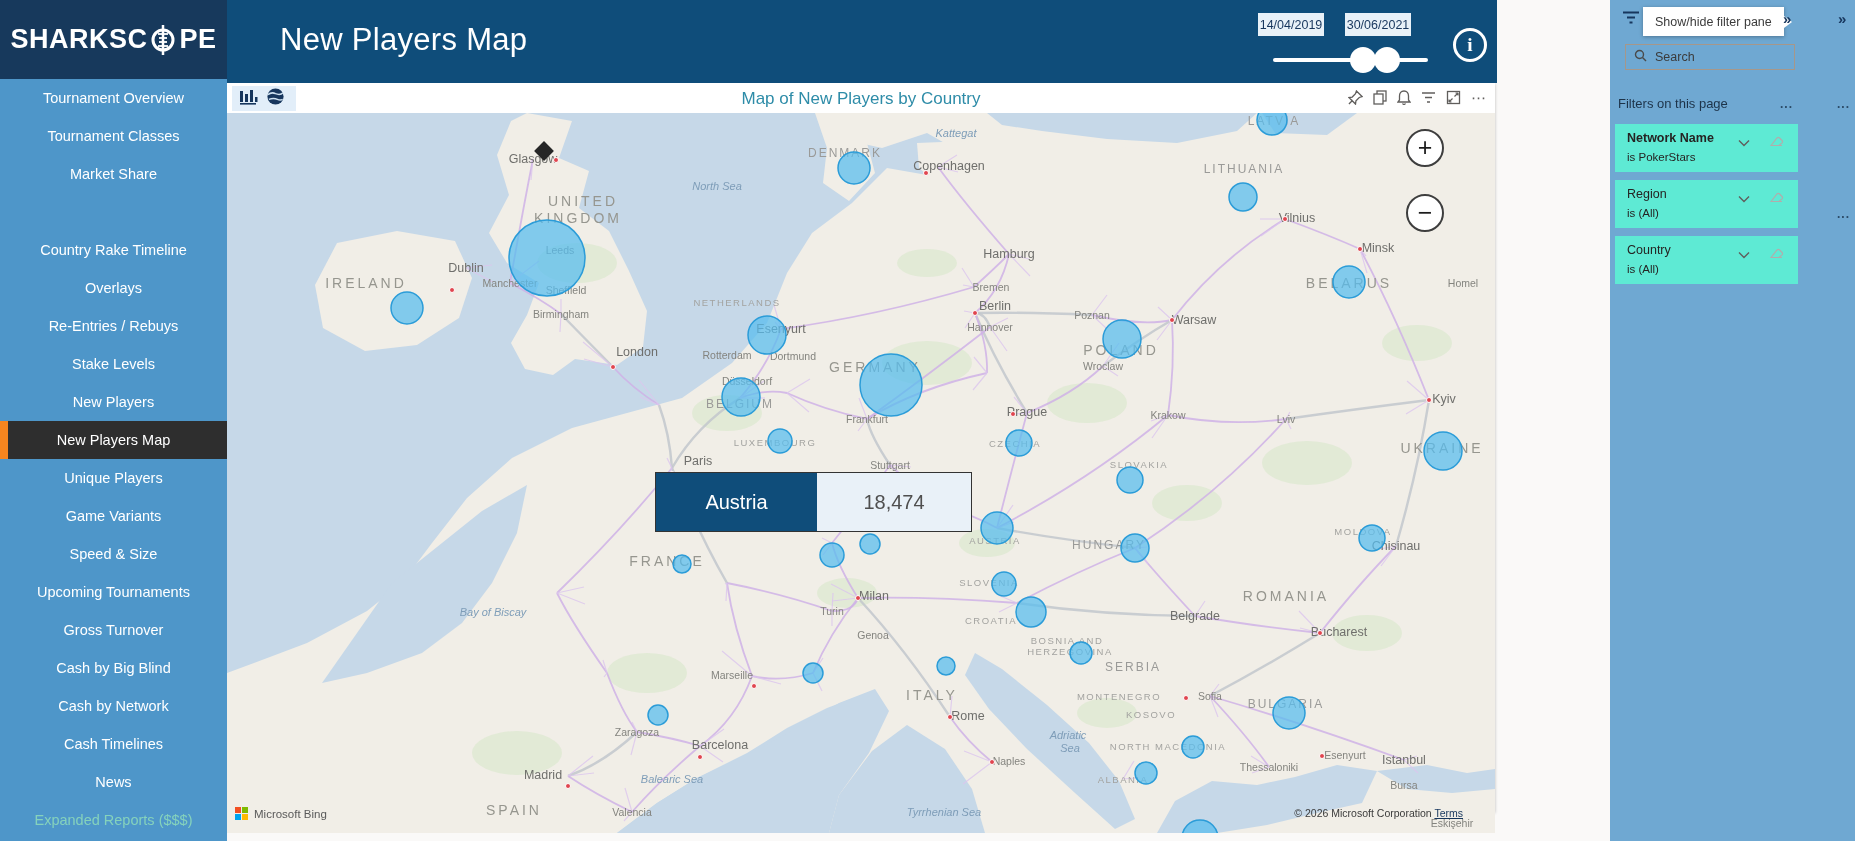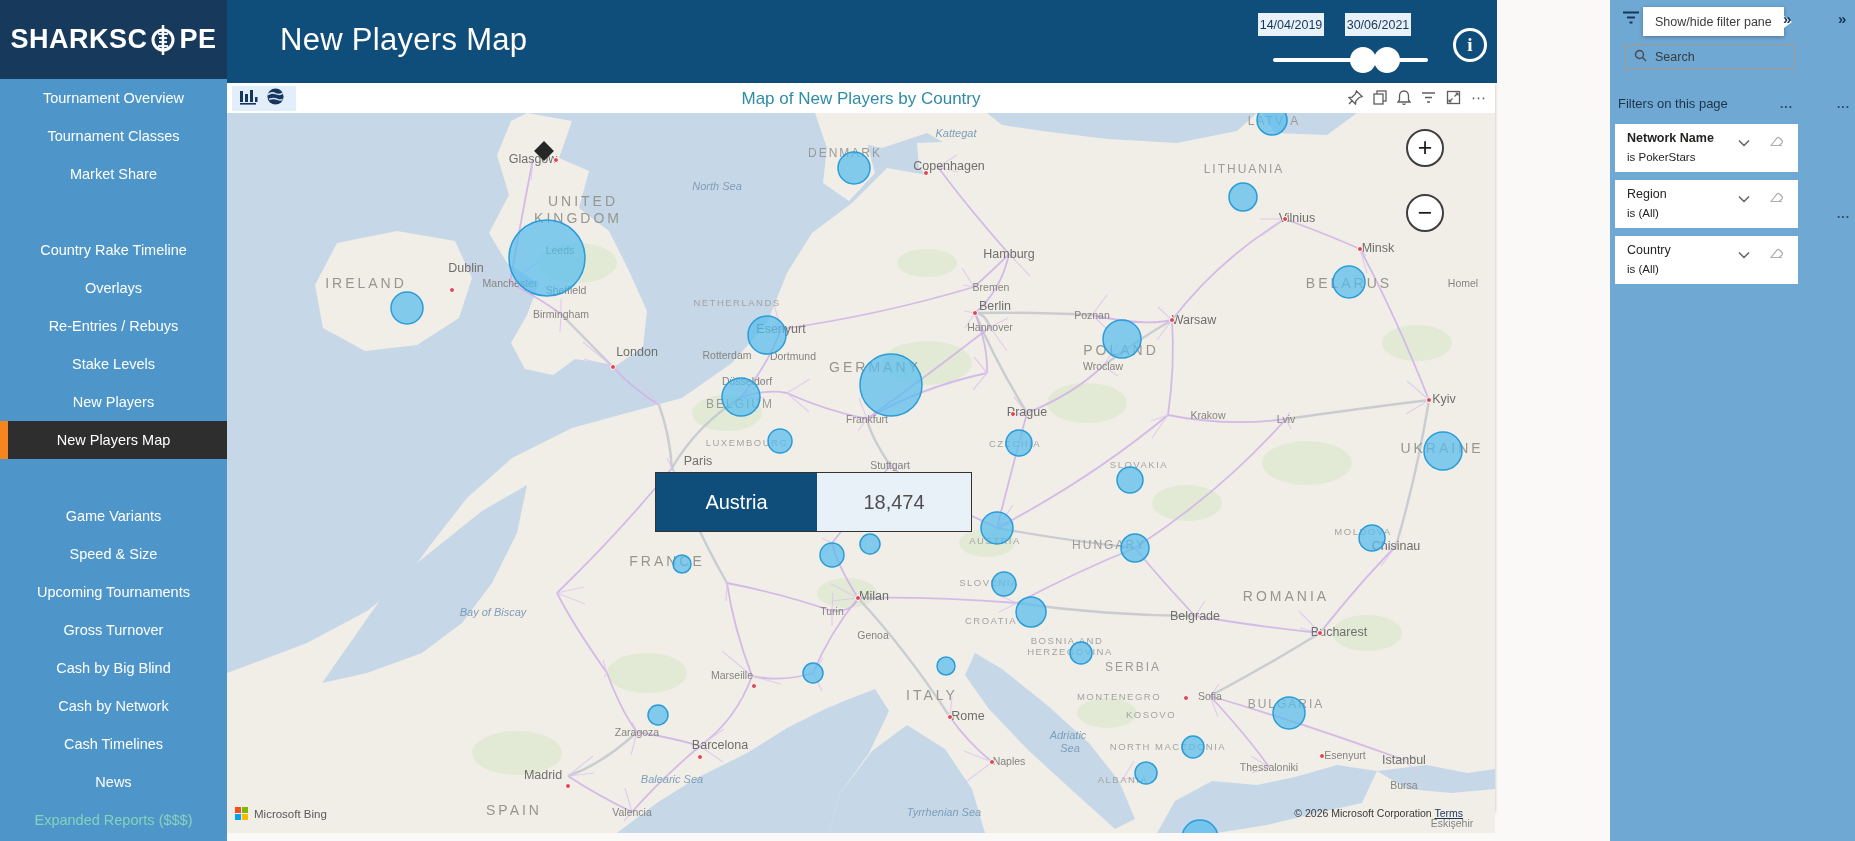--- a/index.html
+++ b/index.html
@@ -99,21 +99,21 @@
       border-top:6px solid transparent; border-bottom:6px solid transparent;
       border-left:8px solid #fff; }
   .chev2 { position:absolute; top:10px; color:#17365D; font-size:15px; font-weight:bold;
            cursor:pointer;}
   #search-box { position:absolute; left:15px; top:44px; width:170px; height:26px;
       border:1px solid #A6978A; display:flex; align-items:center; gap:8px; padding-left:8px;
       color:#3B3B3B; font-size:12.5px; }
   #filters-title { position:absolute; left:8px; top:96px; color:#1D3349; font-size:13px; }
   .dots3 { position:absolute; color:#2B4A66; font-size:12px; letter-spacing:1px;
            font-weight:bold; cursor:pointer; }
-  .filter-card { position:absolute; left:5px; width:183px; height:48px; background:#ffffff;
+  .filter-card { position:absolute; left:5px; width:183px; height:48px; background:#5eead4;
       padding:7px 8px 0 12px; }
   .fc-title { font-size:12.5px; color:#252423; }
   .fc-title.bold { font-weight:bold; }
   .fc-sub { font-size:11.5px; color:#252423; margin-top:6px; }
   .fc-ico { position:absolute; top:9px; cursor:pointer; }
 
   #gap-strip { left:1495px; top:0; width:115px; height:841px; background:#FAF9F8; z-index:2; }
   #below-card { left:227px; top:833px; width:1268px; height:8px; background:#FAF9F8; z-index:2;}
 </style>
 </head>
@@ -138,20 +138,21 @@
 <div class="abs" id="sidebar">
     <div class="side-item" style="top: 0px;">Tournament Overview</div>
     <div class="side-item" style="top: 38px;">Tournament Classes</div>
     <div class="side-item" style="top: 76px; text-align: right;">Market Share</div>
     <div class="side-item" style="top: 152px;">Country Rake Timeline</div>
     <div class="side-item" style="top: 190px;">Overlays</div>
     <div class="side-item" style="top: 228px;">Re-Entries / Rebuys</div>
     <div class="side-item" style="top: 266px;">Stake Levels</div>
     <div class="side-item" style="top: 304px;">New Players</div>
     <div class="side-item active" style="top: 342px;">New Players Map</div>
+    <div class="side-item" style="top: 380px;">Unique Players</div>
     <div class="side-item" style="top: 418px;">Game Variants</div>
     <div class="side-item" style="top: 456px;">Speed &amp; Size</div>
     <div class="side-item" style="top: 494px;">Upcoming Tournaments</div>
     <div class="side-item" style="top: 532px;">Gross Turnover</div>
     <div class="side-item" style="top: 570px;">Cash by Big Blind</div>
     <div class="side-item" style="top: 608px;">Cash by Network</div>
     <div class="side-item" style="top: 684px;">News</div>
     <div class="side-item" style="top: 646px;">Cash Timelines</div>
     <div class="side-item premium" style="top: 722px;">Expanded Reports ($$$)</div>
   </div>
@@ -419,21 +420,21 @@
         <line x1="586" y1="560" x2="595" y2="578" stroke="#DCC6EE" stroke-width="1.2" opacity="0.8"></line>
         <line x1="586" y1="560" x2="596" y2="545" stroke="#DCC6EE" stroke-width="1.2" opacity="0.8"></line>
       </svg>
     <div id="map-labels">
         <span class="cob" style="left: 356px; top: 88px;">UNITED</span>
         <span class="cob" style="left: 351px; top: 105px;">KINGDOM</span>
         <span class="cob" style="left: 139px; top: 170px;">IRELAND</span>
         <span class="co" style="left: 618px; top: 40px;">DENMARK</span>
         <span class="cos" style="left: 510px; top: 189px;">NETHERLANDS</span>
         <span class="co" style="left: 513px; top: 291px;">BELGIUM</span>
-        <span class="cos" style="left: 520px; top: 329px;">LUXEMBOURG</span>
+        <span class="cos" style="left: 548px; top: 329px;">LUXEMBOURG</span>
         <span class="cob" style="left: 648px; top: 254px;">GERMANY</span>
         <span class="cob" style="left: 894px; top: 237px;">POLAND</span>
         <span class="cob" style="left: 1122px; top: 170px;">BELARUS</span>
         <span class="co" style="left: 1017px; top: 56px;">LITHUANIA</span>
         <span class="co" style="left: 1047px; top: 8px;">LATVIA</span>
         <span class="cos" style="left: 788px; top: 330px;">CZECHIA</span>
         <span class="cob" style="left: 1215px; top: 335px;">UKRAINE</span>
         <span class="cos" style="left: 912px; top: 351px;">SLOVAKIA</span>
         <span class="cos" style="left: 768px; top: 427px;">AUSTRIA</span>
         <span class="co" style="left: 882px; top: 432px;">HUNGARY</span>
@@ -469,21 +470,21 @@
         <span class="cis" style="left: 520px; top: 268px;">Düsseldorf</span>
         <span class="ci" style="left: 782px; top: 141px;">Hamburg</span>
         <span class="cis" style="left: 764px; top: 174px;">Bremen</span>
         <span class="cis" style="left: 763px; top: 214px;">Hannover</span>
         <span class="ci" style="left: 768px; top: 193px;">Berlin</span>
         <span class="cis" style="left: 640px; top: 306px;">Frankfurt</span>
         <span class="cis" style="left: 865px; top: 202px;">Poznan</span>
         <span class="ci" style="left: 967px; top: 207px;">Warsaw</span>
         <span class="cis" style="left: 876px; top: 253px;">Wroclaw</span>
         <span class="ci" style="left: 800px; top: 299px;">Prague</span>
-        <span class="cis" style="left: 941px; top: 302px; margin-left: 40px;">Krakow</span>
+        <span class="cis" style="left: 941px; top: 302px;">Krakow</span>
         <span class="cis" style="left: 1059px; top: 306px;">Lviv</span>
         <span class="ci" style="left: 1217px; top: 286px;">Kyiv</span>
         <span class="ci" style="left: 471px; top: 348px;">Paris</span>
         <span class="cis" style="left: 663px; top: 352px;">Stuttgart</span>
         <span class="ci" style="left: 647px; top: 483px;">Milan</span>
         <span class="cis" style="left: 605px; top: 498px;">Turin</span>
         <span class="cis" style="left: 646px; top: 522px;">Genoa</span>
         <span class="cis" style="left: 505px; top: 562px;">Marseille</span>
         <span class="ci" style="left: 968px; top: 503px;">Belgrade</span>
         <span class="ci" style="left: 1112px; top: 519px;">Bucharest</span>

